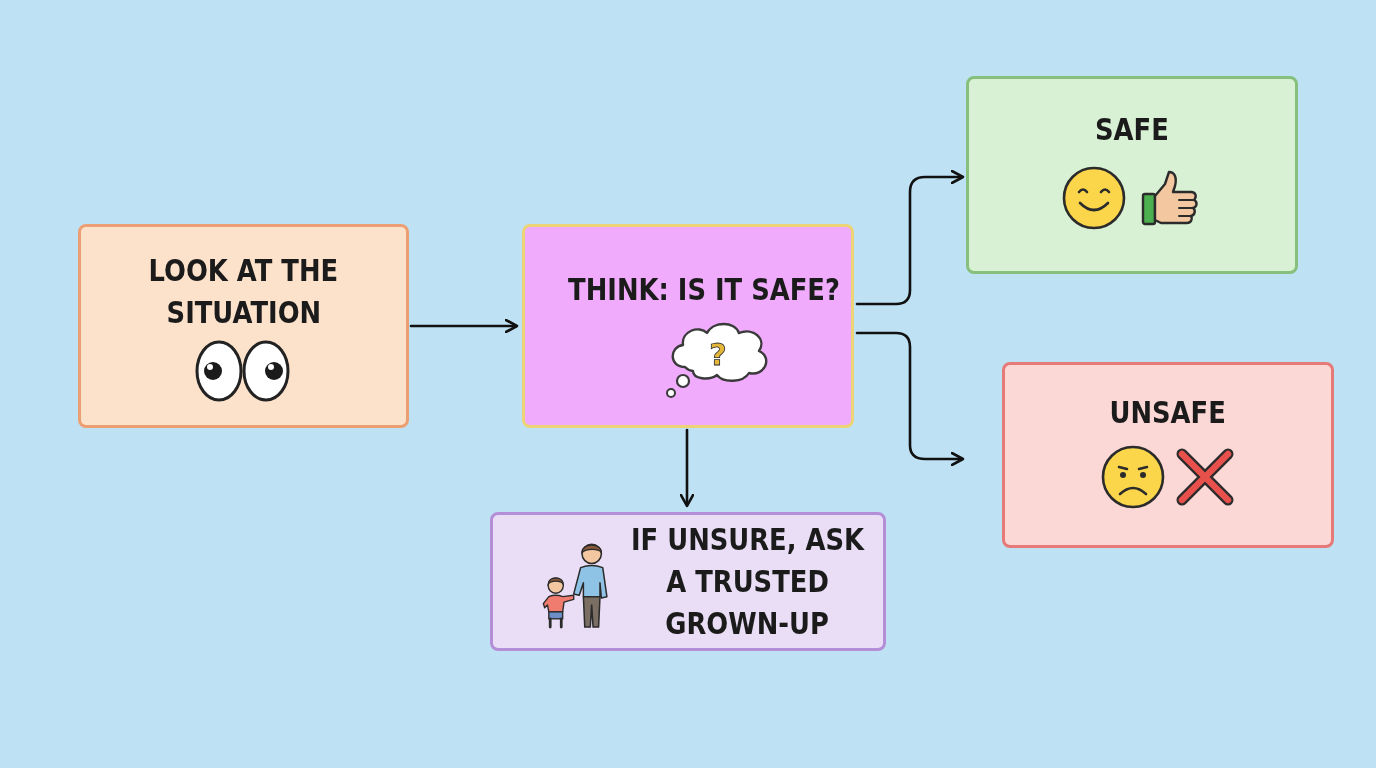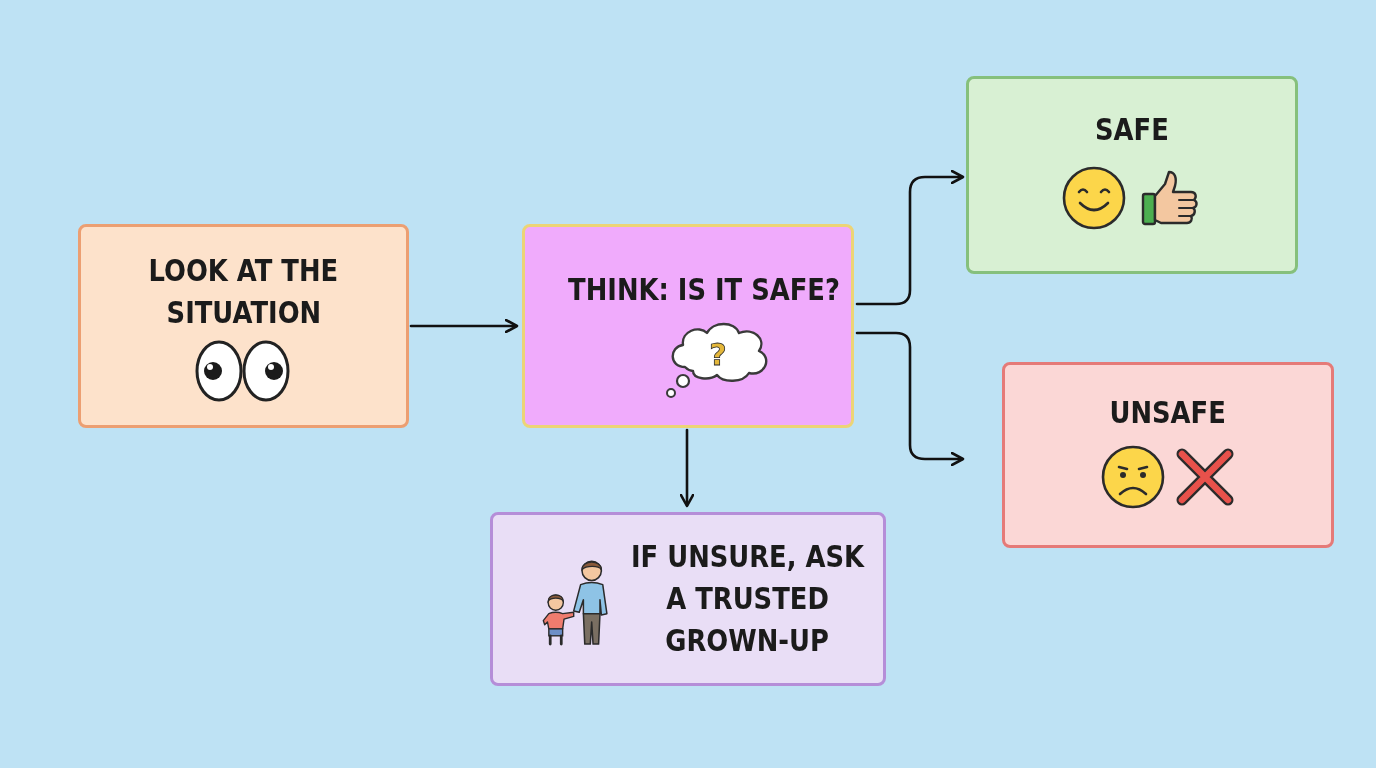--- a/index.html
+++ b/index.html
@@ -24,21 +24,21 @@
       font-size: 30px;
       line-height: 42px;
       letter-spacing: 0px;
       transform: scaleX(0.86);
       white-space: nowrap;
     }
     #box-look { left: 78px; top: 224px; width: 331px; height: 204px; background: #fde2cb; border-color: #ec9f72; text-align: right; }
     #box-think { left: 522px; top: 224px; width: 332px; height: 204px; background: #f0abfc; border-color: #ecd476; padding-left: 33px; }
     #box-safe { left: 966px; top: 76px; width: 332px; height: 198px; background: #d8f0d3; border-color: #86c07c; }
     #box-unsafe { left: 990px; top: 362px; width: 332px; height: 186px; background: #fbd7d6; border-color: #e57a78; margin-left: 12px; }
-    #box-ask { left: 490px; top: 512px; width: 396px; height: 174px; background: #e9def6; border-color: #b58ed8; }
+    #box-ask { left: 490px; top: 512px; width: 396px; height: 139px; background: #e9def6; border-color: #b58ed8; }
 
     .icon-row { display: flex; align-items: center; gap: 10px; margin-top: 8px; }
     svg { display: block; }
     .arrows { position: absolute; left: 0; top: 0; pointer-events: none; }
   </style>
 </head>
 <body>
 
 <svg class="arrows" width="1376" height="768" viewBox="0 0 1376 768">
   <defs>

